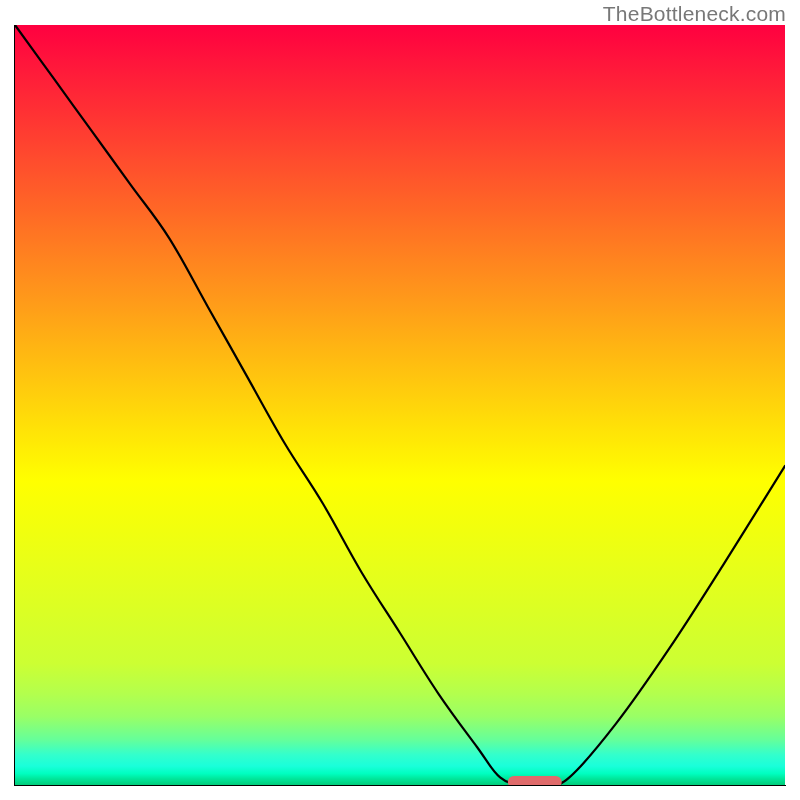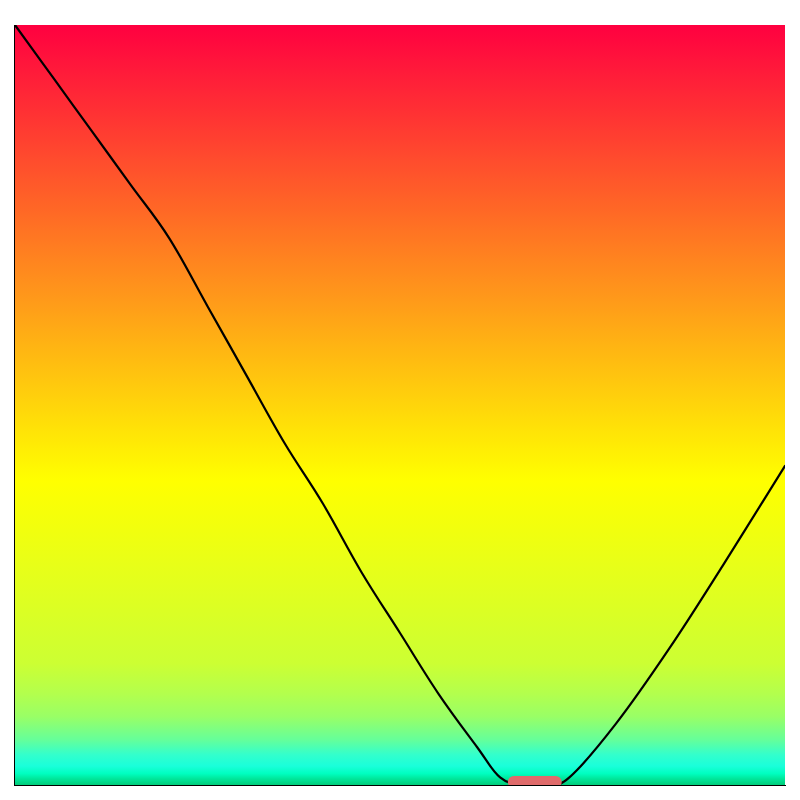--- a/index.html
+++ b/index.html
@@ -86,20 +86,21 @@
     top: 785px;
     width: 772px;
     height: 1px;
   }
 </style>
 </head>
 <body>
 
 <div class="chart-container">
 
+  <div class="watermark">TheBottleneck.com</div>
 
   <div class="plot-area">
     <div class="gradient-bg"></div>
 
     <svg class="curve" viewBox="0 0 770 760" preserveAspectRatio="none">
       <path id="curve-path" fill="none" stroke="#000" stroke-width="2.2" stroke-linecap="round" stroke-linejoin="round" d="M 0 0 C 6.93 9.575999999999988, 24.64 34.04799999999994, 38.5 53.19999999999993 C 52.36 72.35199999999992, 63.14 87.24799999999996, 77 106.39999999999998 C 90.86 125.55199999999999, 101.64 140.448, 115.5 159.60000000000002 C 129.36 178.75200000000004, 140.14 190.91200000000006, 154 212.80000000000007 C 167.86 234.68800000000007, 178.64 256.576, 192.5 281.2 C 206.36 305.82399999999996, 217.14 324.97599999999994, 231 349.59999999999997 C 244.86 374.224, 255.64 394.74399999999997, 269.5 418 C 283.36 441.25600000000003, 294.14 455.544, 308 478.8 C 321.86 502.05600000000004, 332.64 523.9440000000001, 346.5 547.2 C 360.36 570.456, 371.14 586.112, 385 608 C 398.86 629.888, 409.64000000000004 648.28, 423.50000000000006 668.8 C 437.36000000000007 689.3199999999999, 450.91200000000003 706.952, 462 722 C 473.08799999999997 737.048, 476.784 745.56, 485.1 752.4 C 493.41600000000005 759.24, 499.88400000000007 758.632, 508.20000000000005 760 C 516.5160000000001 761.368, 522.9839999999999 761.368, 531.3 760 C 539.616 758.632, 541.9259999999999 763.3439999999999, 554.4 752.4 C 566.874 741.456, 582.582 722.456, 600.6 699.2 C 618.618 675.9440000000001, 635.096 651.928, 654.5 623.2 C 673.904 594.4720000000001, 687.61 572.432, 708.4 539.6 C 729.1899999999999 506.76800000000003, 758.912 458.584, 770 440.8"></path>
       <rect id="marker-rect" rx="6" ry="6" height="12" fill="#df6b6b" x="492.8" y="751" width="53.89999999999992"></rect>
     </svg>
   </div>
 

